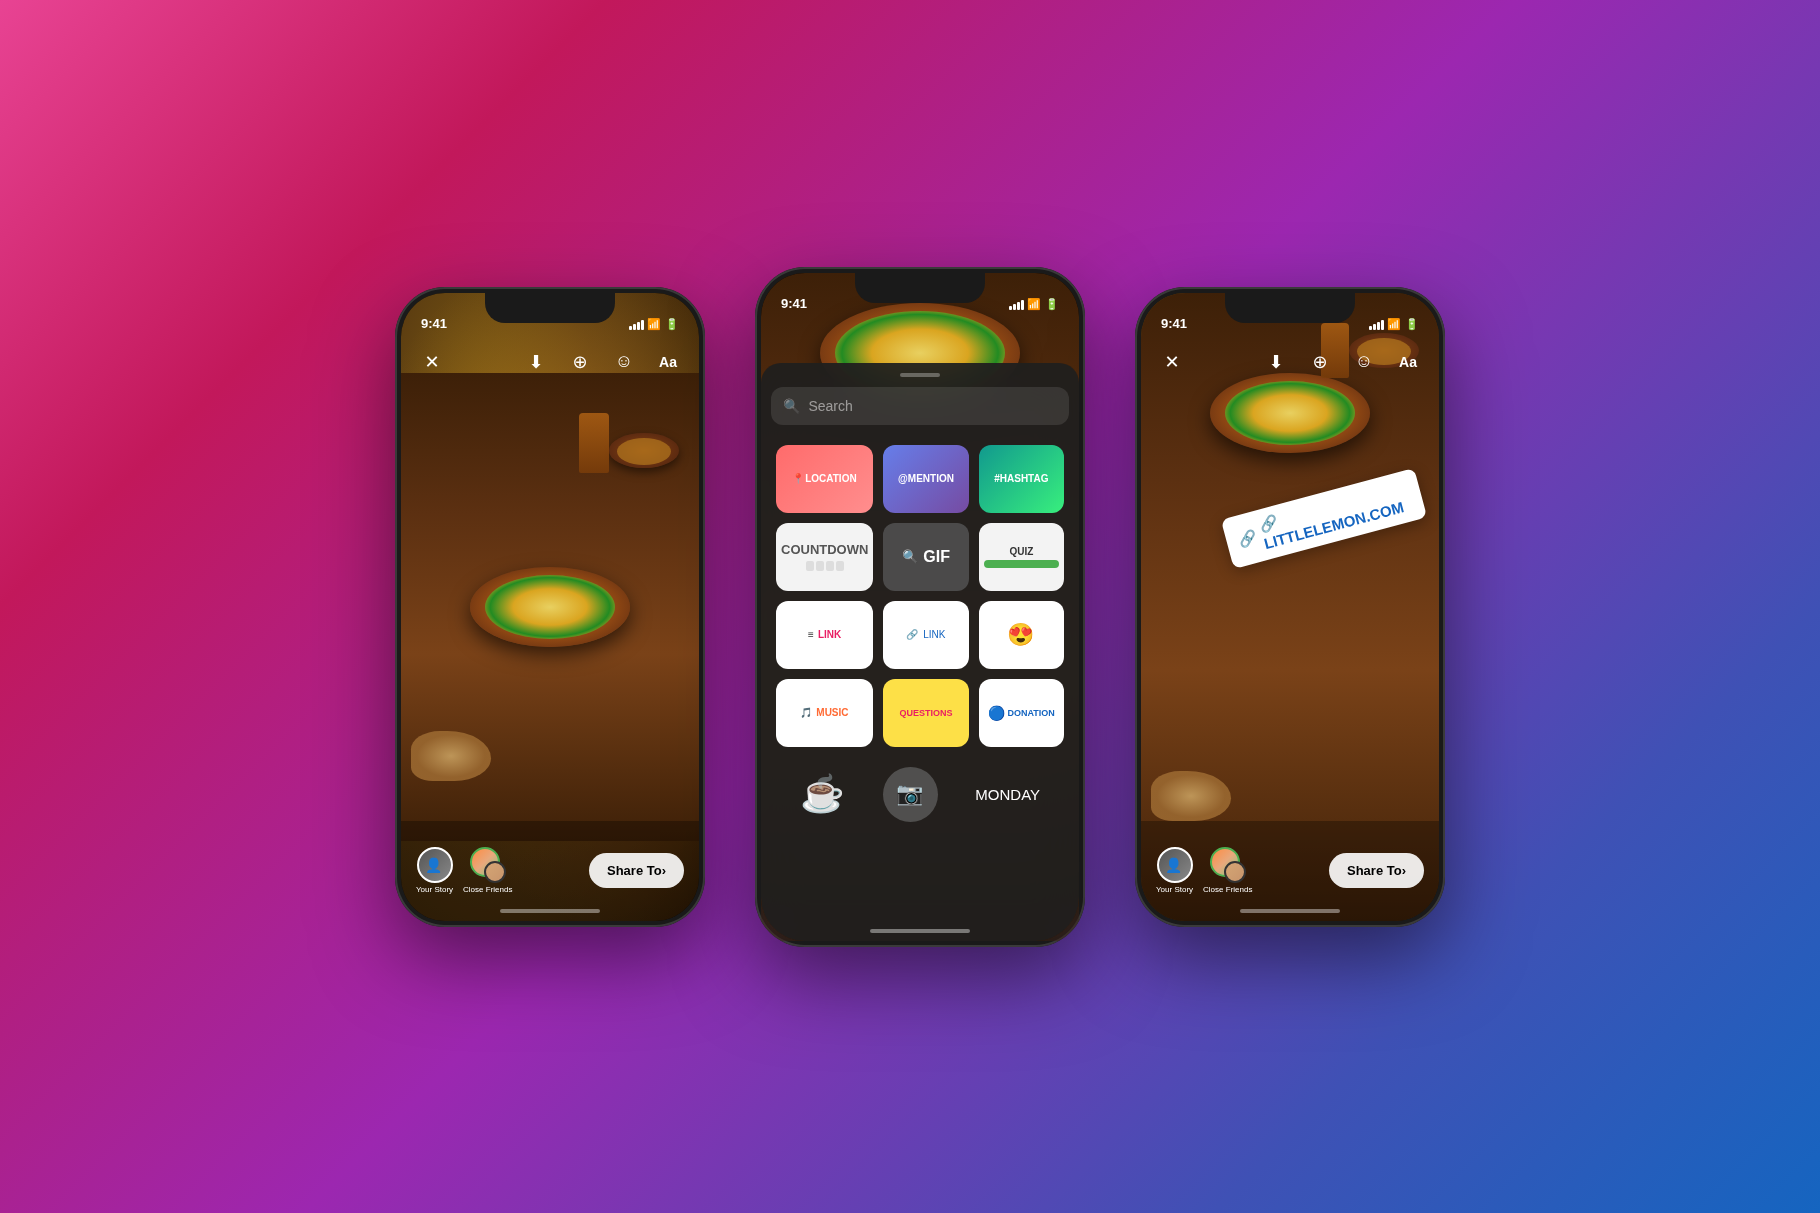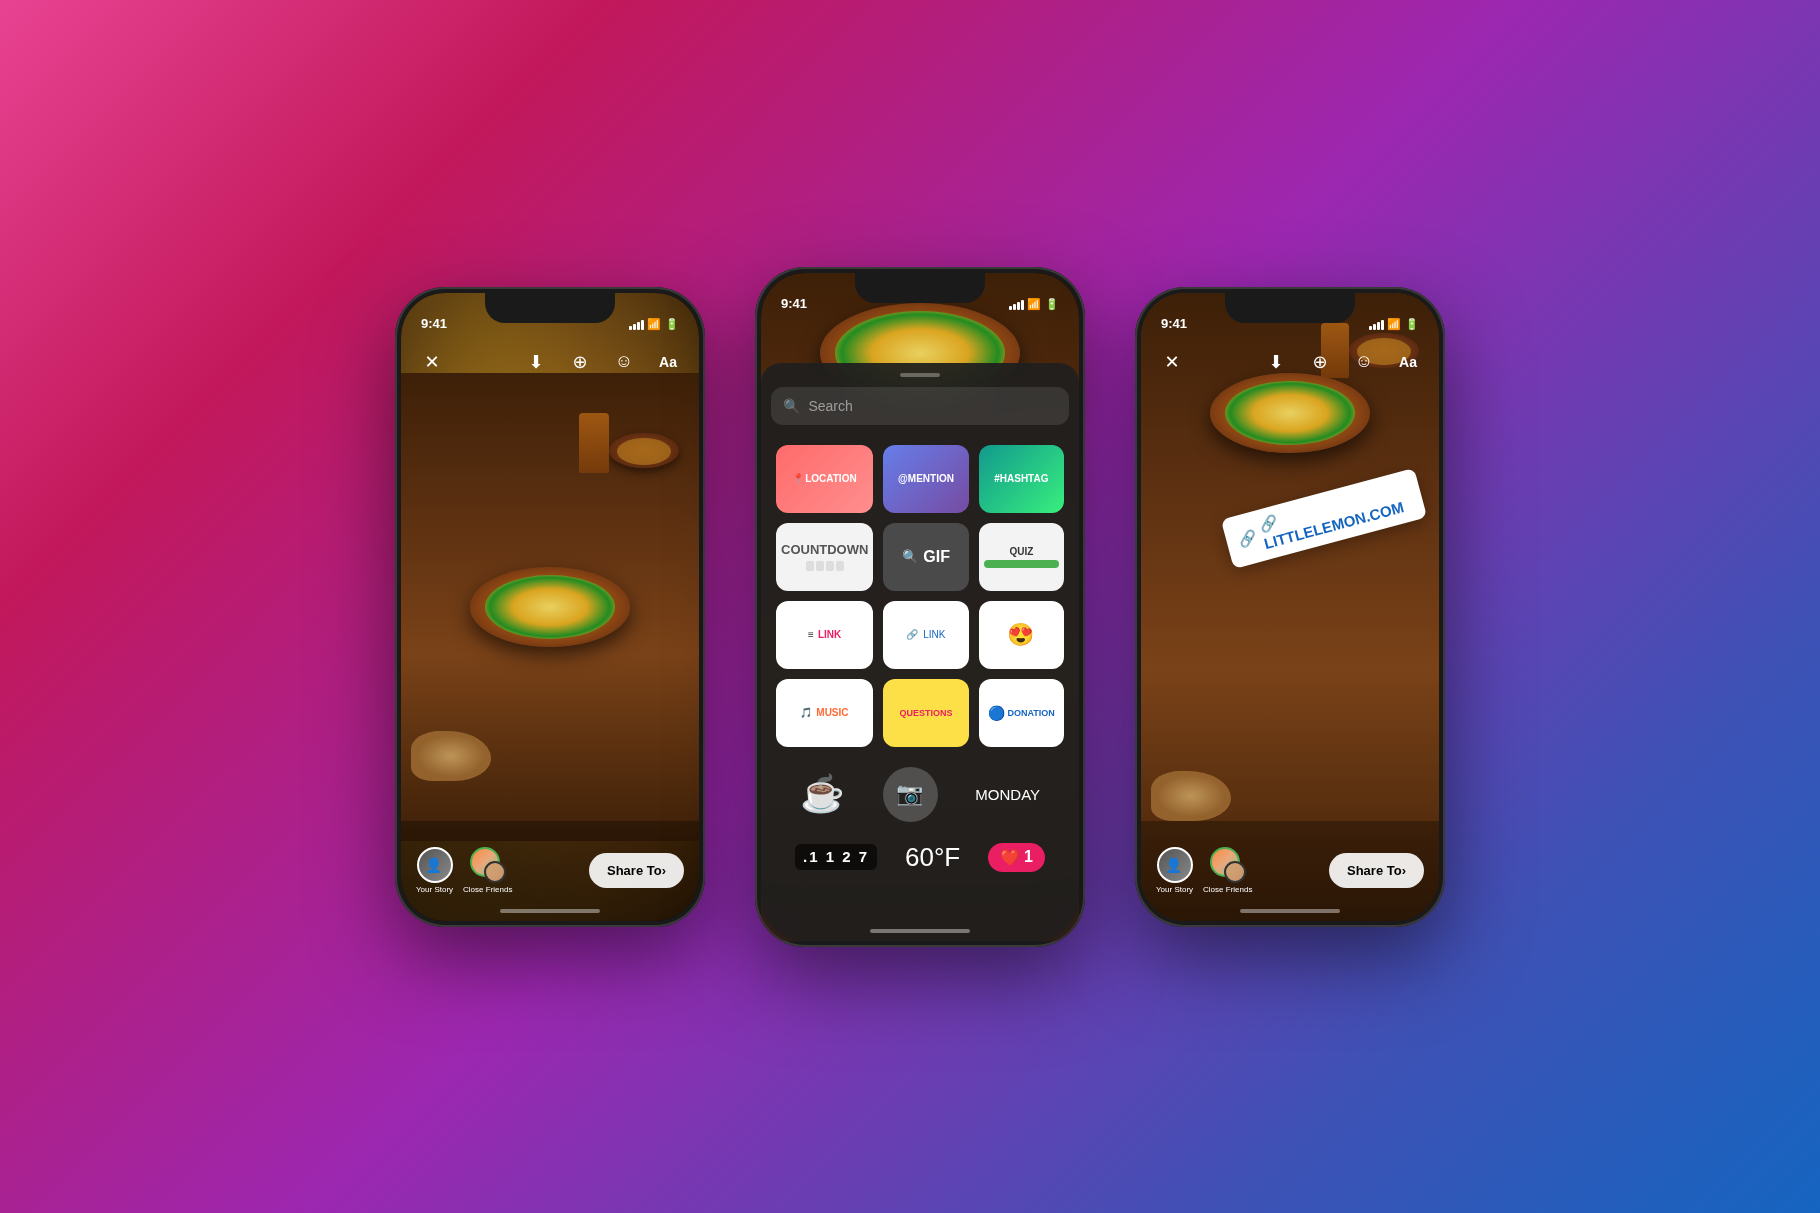--- a/index.html
+++ b/index.html
@@ -545,32 +545,20 @@
         <div style="display:flex;align-items:center;justify-content:space-around;margin-top:10px;padding:5px 10px;">
           <div style="font-size:36px;cursor:pointer;">☕</div>
           <div style="width:55px;height:55px;border-radius:50%;background:rgba(100,100,100,0.7);display:flex;align-items:center;justify-content:center;cursor:pointer;">
             <span style="font-size:22px;">📷</span>
           </div>
           <div style="color:white;font-size:15px;font-weight:400;cursor:pointer;">
             <span>MONDAY</span>
           </div>
         </div>
 
-        <div style="display:flex;align-items:center;justify-content:space-around;margin-top:15px;padding:0 10px;">
-          <div style="background:rgba(0,0,0,0.6);border-radius:6px;padding:4px 8px;">
-            <span style="color:white;font-size:15px;font-weight:700;letter-spacing:2px;">.1 1 2 7</span>
-          </div>
-          <div>
-            <span style="color:white;font-size:26px;font-weight:300;">60°F</span>
-          </div>
-          <div style="background:#e91e63;border-radius:20px;padding:5px 12px;display:flex;align-items:center;gap:4px;">
-            <span>❤️</span>
-            <span style="color:white;font-weight:700;">1</span>
-          </div>
-        </div>
 
       </div>
 
       <div class="home-indicator"></div>
     </div>
   </div>
 
   <div class="phone">
     <div class="phone-inner">
       <div class="notch"></div>

